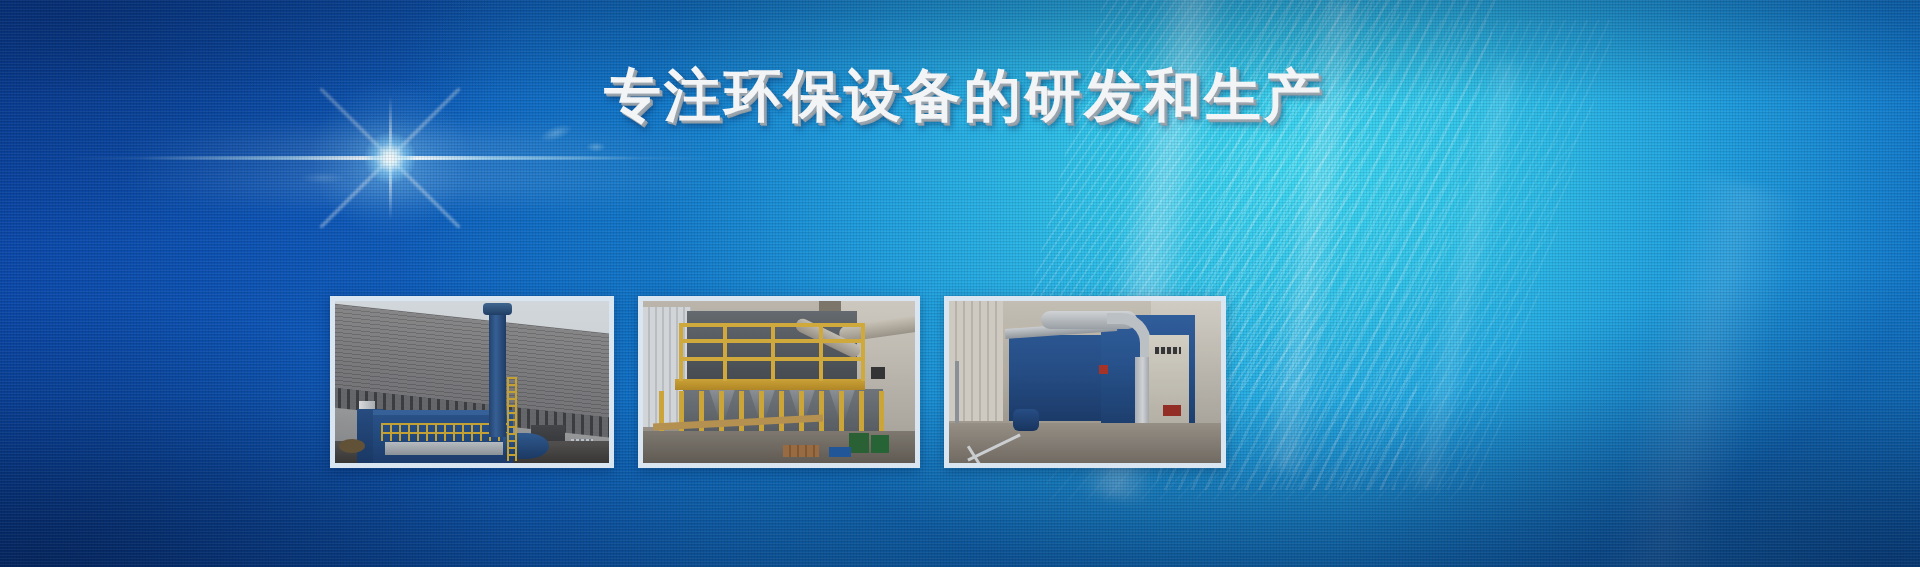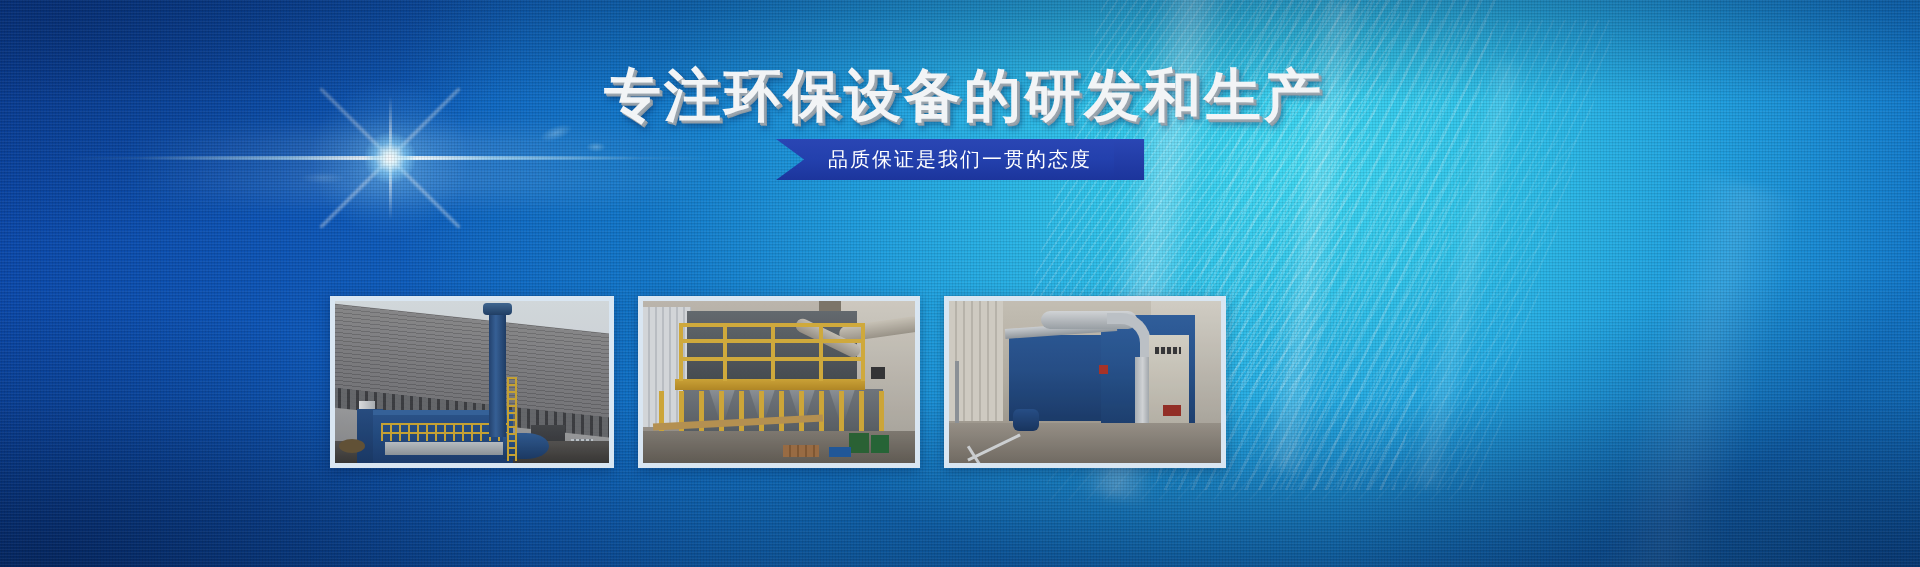--- a/index.html
+++ b/index.html
@@ -402,25 +402,20 @@
   <div class="flare-ghost fg3"></div>
 
   <div class="vignette"></div>
   <div class="halftone"></div>
   <div class="scanlines"></div>
 
   <div class="content">
 
     <div class="headline">专注环保设备的研发和生产</div>
 
-    <div class="ribbon-wrap">
-      <div class="ribbon">
-        <span class="ribbon-text">品质保证是我们一贯的态度</span>
-      </div>
-    </div>
 
 
     <div class="photos">
 
       <div class="photo p1">
         <div class="scene">
           <div class="sky"></div>
           <div class="wall"></div>
           <div class="wall-band"></div>
           <div class="wall-lower"></div>

